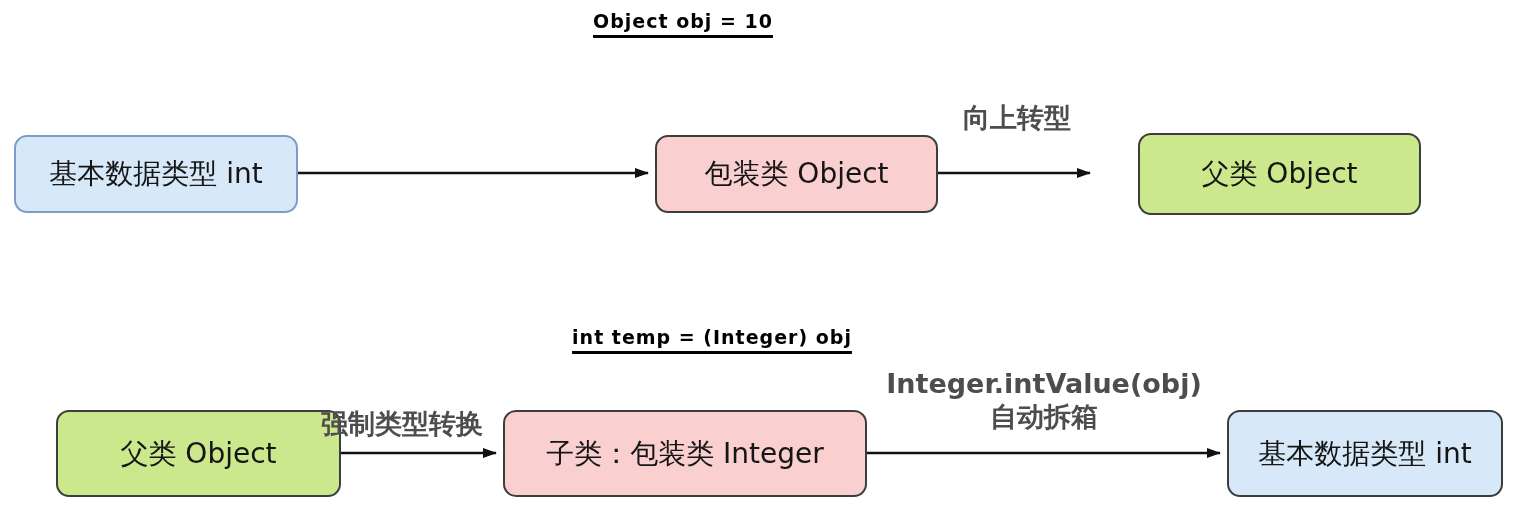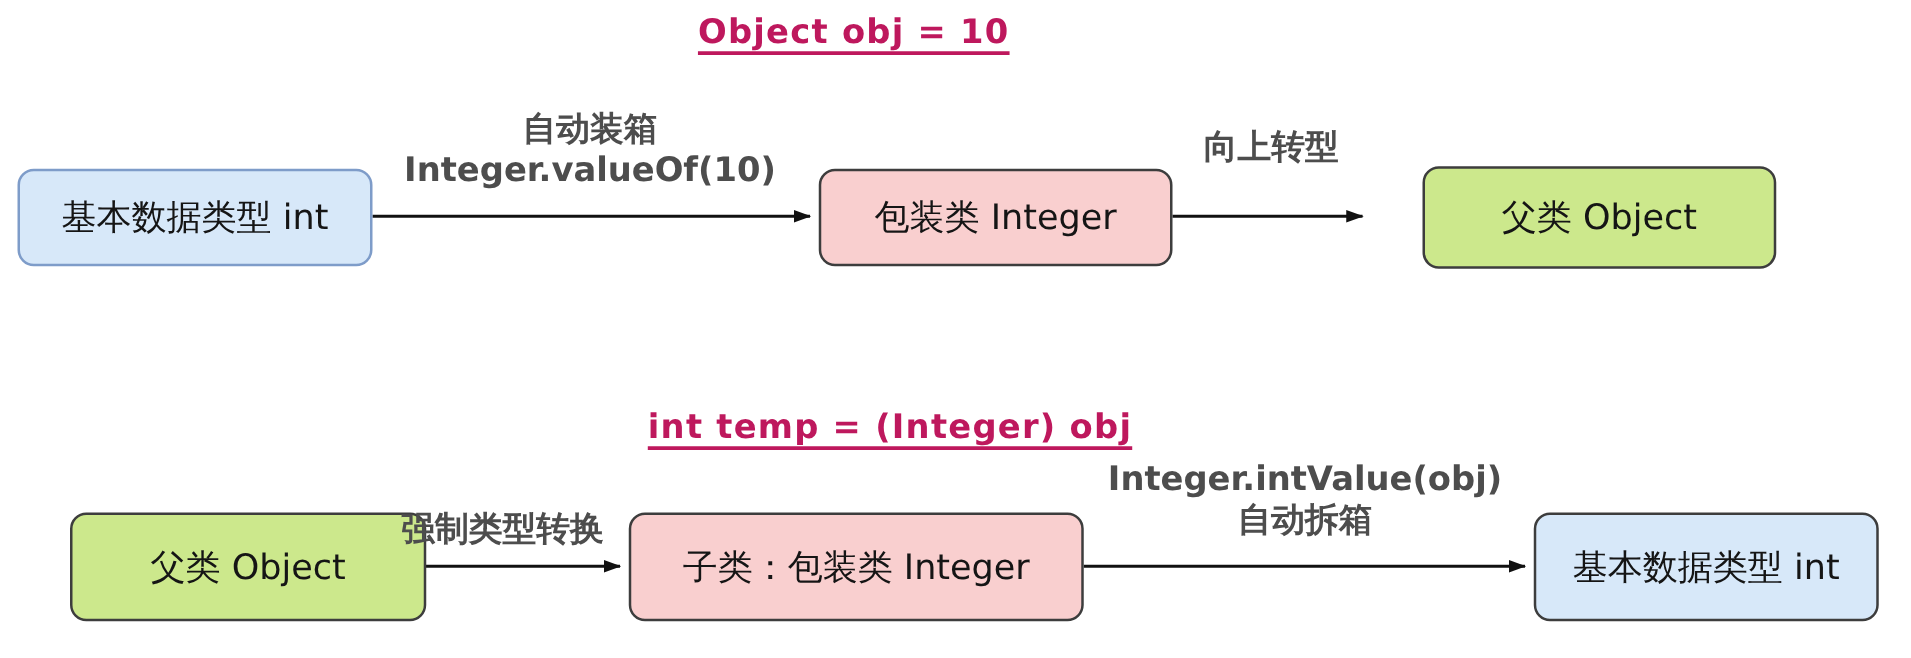--- a/index.html
+++ b/index.html
@@ -12,24 +12,24 @@
     position: relative;
     width: 1529px;
     height: 526px;
     background: #ffffff;
     overflow: hidden;
   }
   
   .flow-title {
     position: absolute;
     transform: translateX(-50%);
-    font-size: 27px;
+    font-size: 19px;
     font-weight: bold;
     letter-spacing: 1px;
-    color: #be185d;
+    color: #000000;
     text-decoration: underline;
     text-decoration-thickness: 2.5px;
     text-underline-offset: 7px;
     white-space: nowrap;
   }
   #title-1 { left: 683px; top: 10px; }
   #title-2 { left: 696px; top: 326px; margin-left: 16px; }
 
   
   .node {
@@ -103,27 +103,23 @@
     <line x1="300" y1="453" x2="496" y2="453" marker-end="url(#ah)"></line>
     <line x1="867" y1="453" x2="1220" y2="453" marker-end="url(#ah)"></line>
   </svg>
 
   <div class="flow-title" id="title-1">Object obj = 10</div>
 
   <div class="node blue-light" id="f1-node1">
     <span>基本数据类型 int</span>
   </div>
 
-  <div class="edge-label" id="f1-edge1-label">
-    <div>自动装箱</div>
-    <div>Integer.valueOf(10)</div>
-  </div>
 
   <div class="node pink" id="f1-node2">
-    <span>包装类 Integer</span>
+    <span>包装类 Object</span>
   </div>
 
   <div class="edge-label" id="f1-edge2-label">
     <div>向上转型</div>
   </div>
 
   <div class="node green" id="f1-node3">
     <span>父类 Object</span>
   </div>
 

